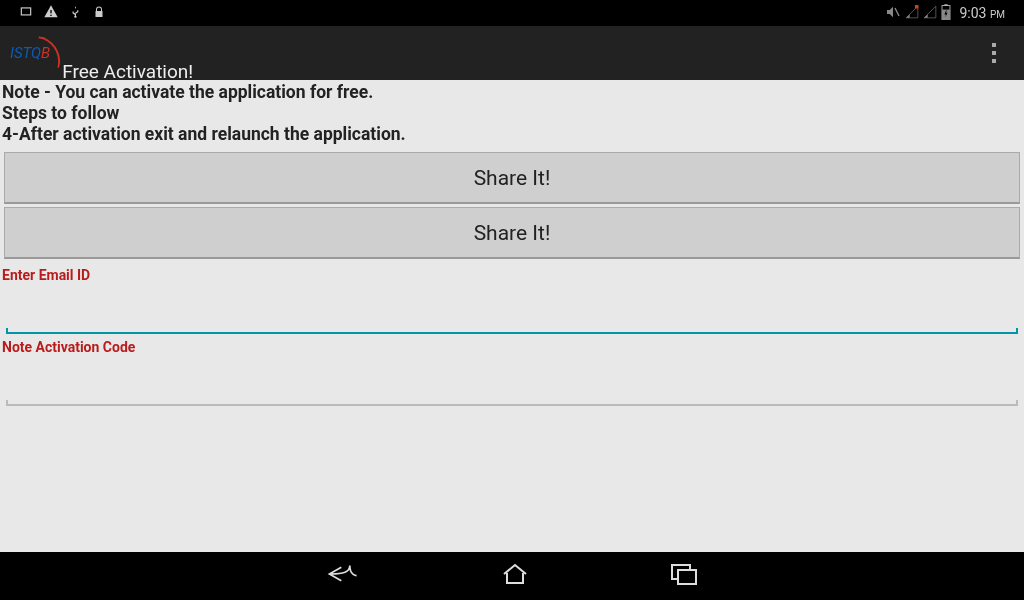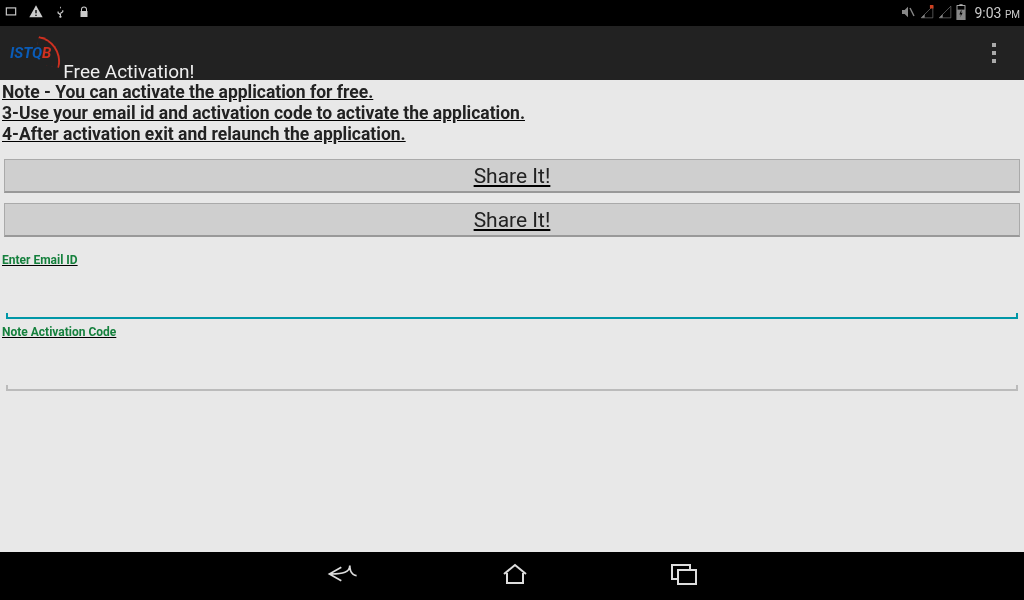--- a/index.html
+++ b/index.html
@@ -15,21 +15,21 @@
       overflow: hidden;
       position: relative;
     }
     .status-bar {
       height: 26px;
       background: #000;
       color: #ccc;
       display: flex;
       justify-content: space-between;
       align-items: center;
-      padding: 0 4px;
+      padding: 0 19px;
       font-size: 12px;
     }
     .status-left {
       display: flex;
       align-items: center;
       gap: 10px;
     }
     .status-left svg { fill: #ccc; }
     .status-right {
       display: flex;
@@ -46,21 +46,21 @@
     .app-bar {
       height: 54px;
       background: #222;
       color: #fff;
       display: flex;
       align-items: center;
       padding: 0 10px;
       position: relative;
     }
     .app-logo {
-      font-weight: bold;
+      font-weight: normal;
       font-size: 15px;
       font-style: italic;
       position: relative;
       padding-right: 6px;
     }
     .app-logo .istq { color: #0a5cb8; }
     .app-logo .b { color: #d03020; }
     .app-logo .swoosh {
       position: absolute;
       top: -6px;
@@ -92,48 +92,47 @@
       cursor: pointer;
     }
     .kebab span {
       width: 4px;
       height: 4px;
       background: #aaa;
     }
     .content {
       background: #e8e8e8;
       height: 472px;
-      text-decoration: underline;
     }
     .note-block {
       padding: 2px 4px 4px 2px;
       font-weight: bold;
       font-size: 17.5px;
       line-height: 21px;
       color: #222;
     }
     .note-block div { }
     .btn {
       width: calc(100% - 8px);
-      margin: 10px 4px;
-      height: 34px;
+      margin: 3px 4px;
+      height: 52px;
       background: #cfcfcf;
       border: 1px solid #aaa;
       border-bottom: 2px solid #999;
       font-size: 21px;
       color: #222;
       cursor: pointer;
       display: flex;
       align-items: center;
       justify-content: center;
     }
     .field-label {
       font-weight: bold;
-      font-size: 12px;
-      color: #15803d;
+      font-size: 14px;
+      color: #b91c1c;
       padding: 2px 2px 0 2px;
       line-height: 22px;
     }
     .text-input {
       width: 100%;
       height: 34px;
       border: none;
       border-bottom: 2px solid #bbb;
       background: transparent;
       font-size: 17px;
@@ -251,21 +250,21 @@
   <div class="kebab">
     <span></span>
       <span></span>
       <span></span>
   </div>
 </div>
 
 <div class="content">
   <div class="note-block">
     <div>Note - You can activate the application for free.</div>
-    <div>3-Use your email id and activation code to activate the application.</div>
+    <div>Steps to follow</div>
     <div>4-After activation exit and relaunch the application.</div>
   </div>
 
   <div class="btn">Share It!</div>
   <div class="btn">Share It!</div>
 
   <div class="field-label">Enter Email ID</div>
   <div class="input-row">
     <input type="text" class="text-input" style="border: none;">
     <div class="underline active"></div>

